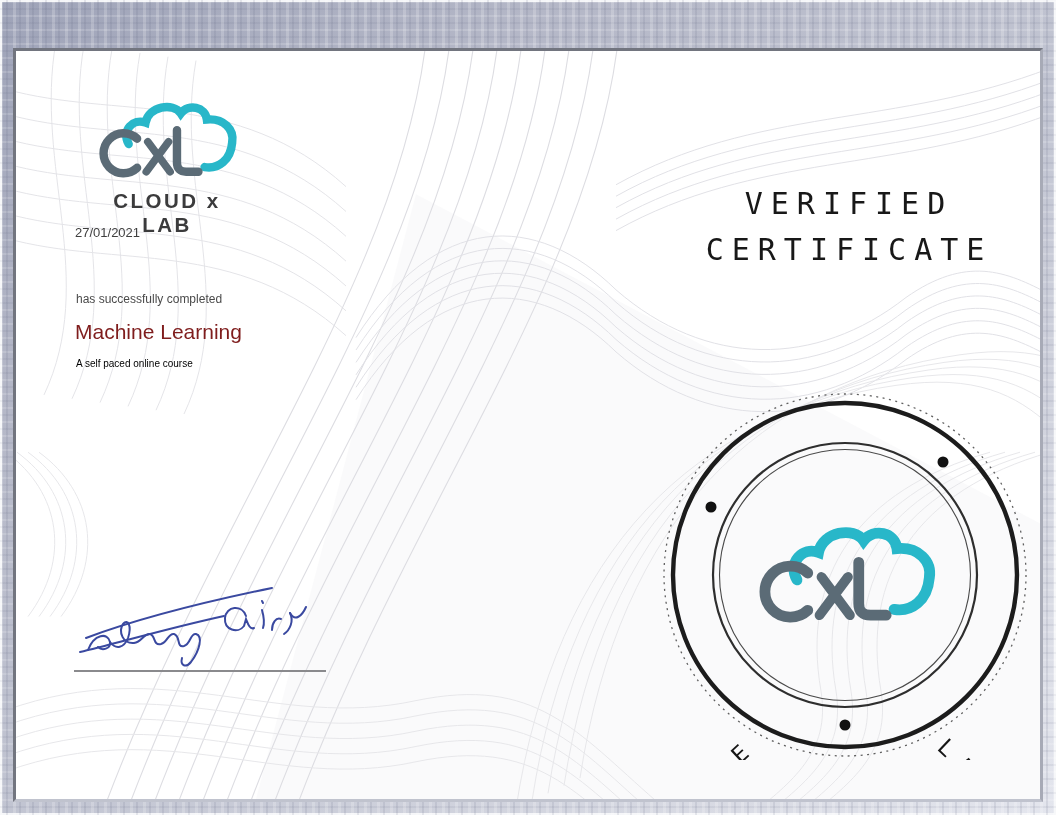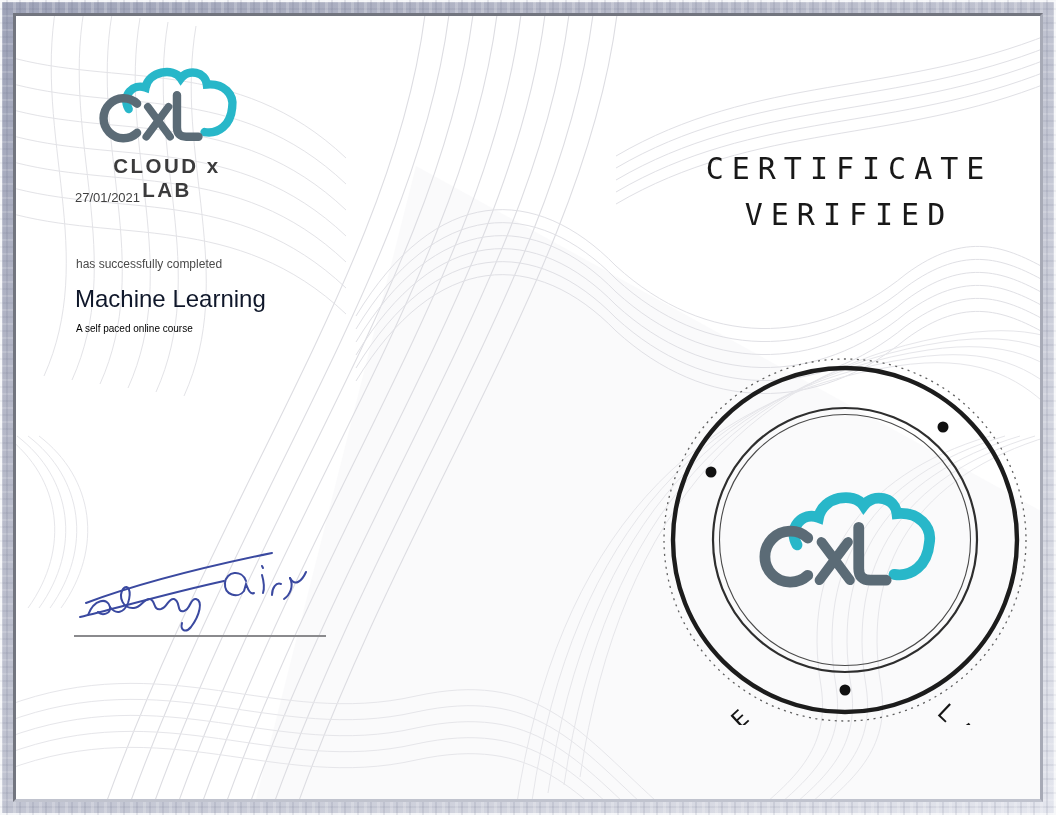--- a/index.html
+++ b/index.html
@@ -10,31 +10,31 @@
     box-shadow:inset 0 0 0 2px #f4f5f8;
     font-family:"Liberation Sans",sans-serif;
   }
   .stage::before{content:"";position:absolute;inset:0;pointer-events:none;
     background:
       repeating-linear-gradient(90deg, rgba(255,255,255,.20) 0 3px, rgba(0,0,0,0) 3px 6px, rgba(88,94,122,.12) 6px 8px, rgba(0,0,0,0) 8px 13px),
       repeating-linear-gradient(0deg, rgba(255,255,255,.16) 0 2px, rgba(0,0,0,0) 2px 7px, rgba(88,94,122,.09) 7px 9px, rgba(0,0,0,0) 9px 14px);
   }
   .cert{
     position:absolute;inset:13px;background:#ffffff;overflow:hidden;
-    border:3px solid;border-color:#72757f #a7aab6 #c0c3ce #72757f;
+    border:3px solid;border-color:#72757f #a7aab6 #c0c3ce #72757f;margin-top:35px;
   }
   .bg-svg{position:absolute;left:0;top:0;width:100%;height:100%;}
 
   .logo{position:absolute;left:72px;top:44px;width:158px;height:92px;}
   .brand{position:absolute;left:70px;top:138px;width:162px;text-align:center;
     font-size:20.5px;font-weight:bold;letter-spacing:2.5px;color:#3b3b3c;}
   .date{position:absolute;left:59px;top:174px;font-size:13px;color:#3f3f3f;}
   .recipient{position:absolute;left:59px;top:203px;font-size:25px;color:#4a4a4a;}
   .completed{position:absolute;left:60px;top:241px;font-size:12px;color:#4a4a4a;}
-  .course{position:absolute;left:59px;top:269px;font-size:24px;color:#0f172a;}
+  .course{position:absolute;left:59px;top:269px;font-size:21px;color:#7f1d1d;}
   .subtitle{position:absolute;left:60px;top:307px;font-size:10px;color:#000000;}
 
   .verified{position:absolute;left:660px;top:130px;width:346px;text-align:center;
     font-family:"DejaVu Sans Mono",monospace;font-size:30px;letter-spacing:8px;
     line-height:46px;color:#181818;white-space:nowrap;}
 
   .seal{position:absolute;left:644px;top:339px;width:370px;height:370px;}
 
   .signature-img{position:absolute;left:58px;top:527px;width:258px;height:92px;}
   .sig-line{position:absolute;left:58px;top:619px;width:252px;height:2px;background:#8a8a8d;}
@@ -144,22 +144,22 @@
       <use href="#cxl-logo"></use>
     </svg>
     <div class="brand">CLOUD x LAB</div>
 
     <div class="date">27/01/2021</div>
     <div class="completed">has successfully completed</div>
     <div class="course">Machine Learning</div>
     <div class="subtitle">A self paced online course</div>
 
     <div class="verified">
+      <div>VERIFIED</div>
       <div>CERTIFICATE</div>
-      <div>VERIFIED</div>
     </div>
 
     <svg class="seal" viewBox="0 0 370 370">
       <defs>
         <path id="sealTextArc" d="M185,328 A143,143 0 1 1 184.9,328.001" fill="none"></path>
       </defs>
       <circle cx="185" cy="185" r="181" fill="none" stroke="#444" stroke-width="1.3" stroke-dasharray="2,4.5" opacity="0.85"></circle>
       <circle cx="185" cy="185" r="172" fill="none" stroke="#1c1c1c" stroke-width="4.4"></circle>
       <circle cx="185" cy="185" r="132" fill="none" stroke="#2e2e2e" stroke-width="2.2"></circle>
       <circle cx="185" cy="185" r="125.5" fill="none" stroke="#4a4a4a" stroke-width="1.1"></circle>

